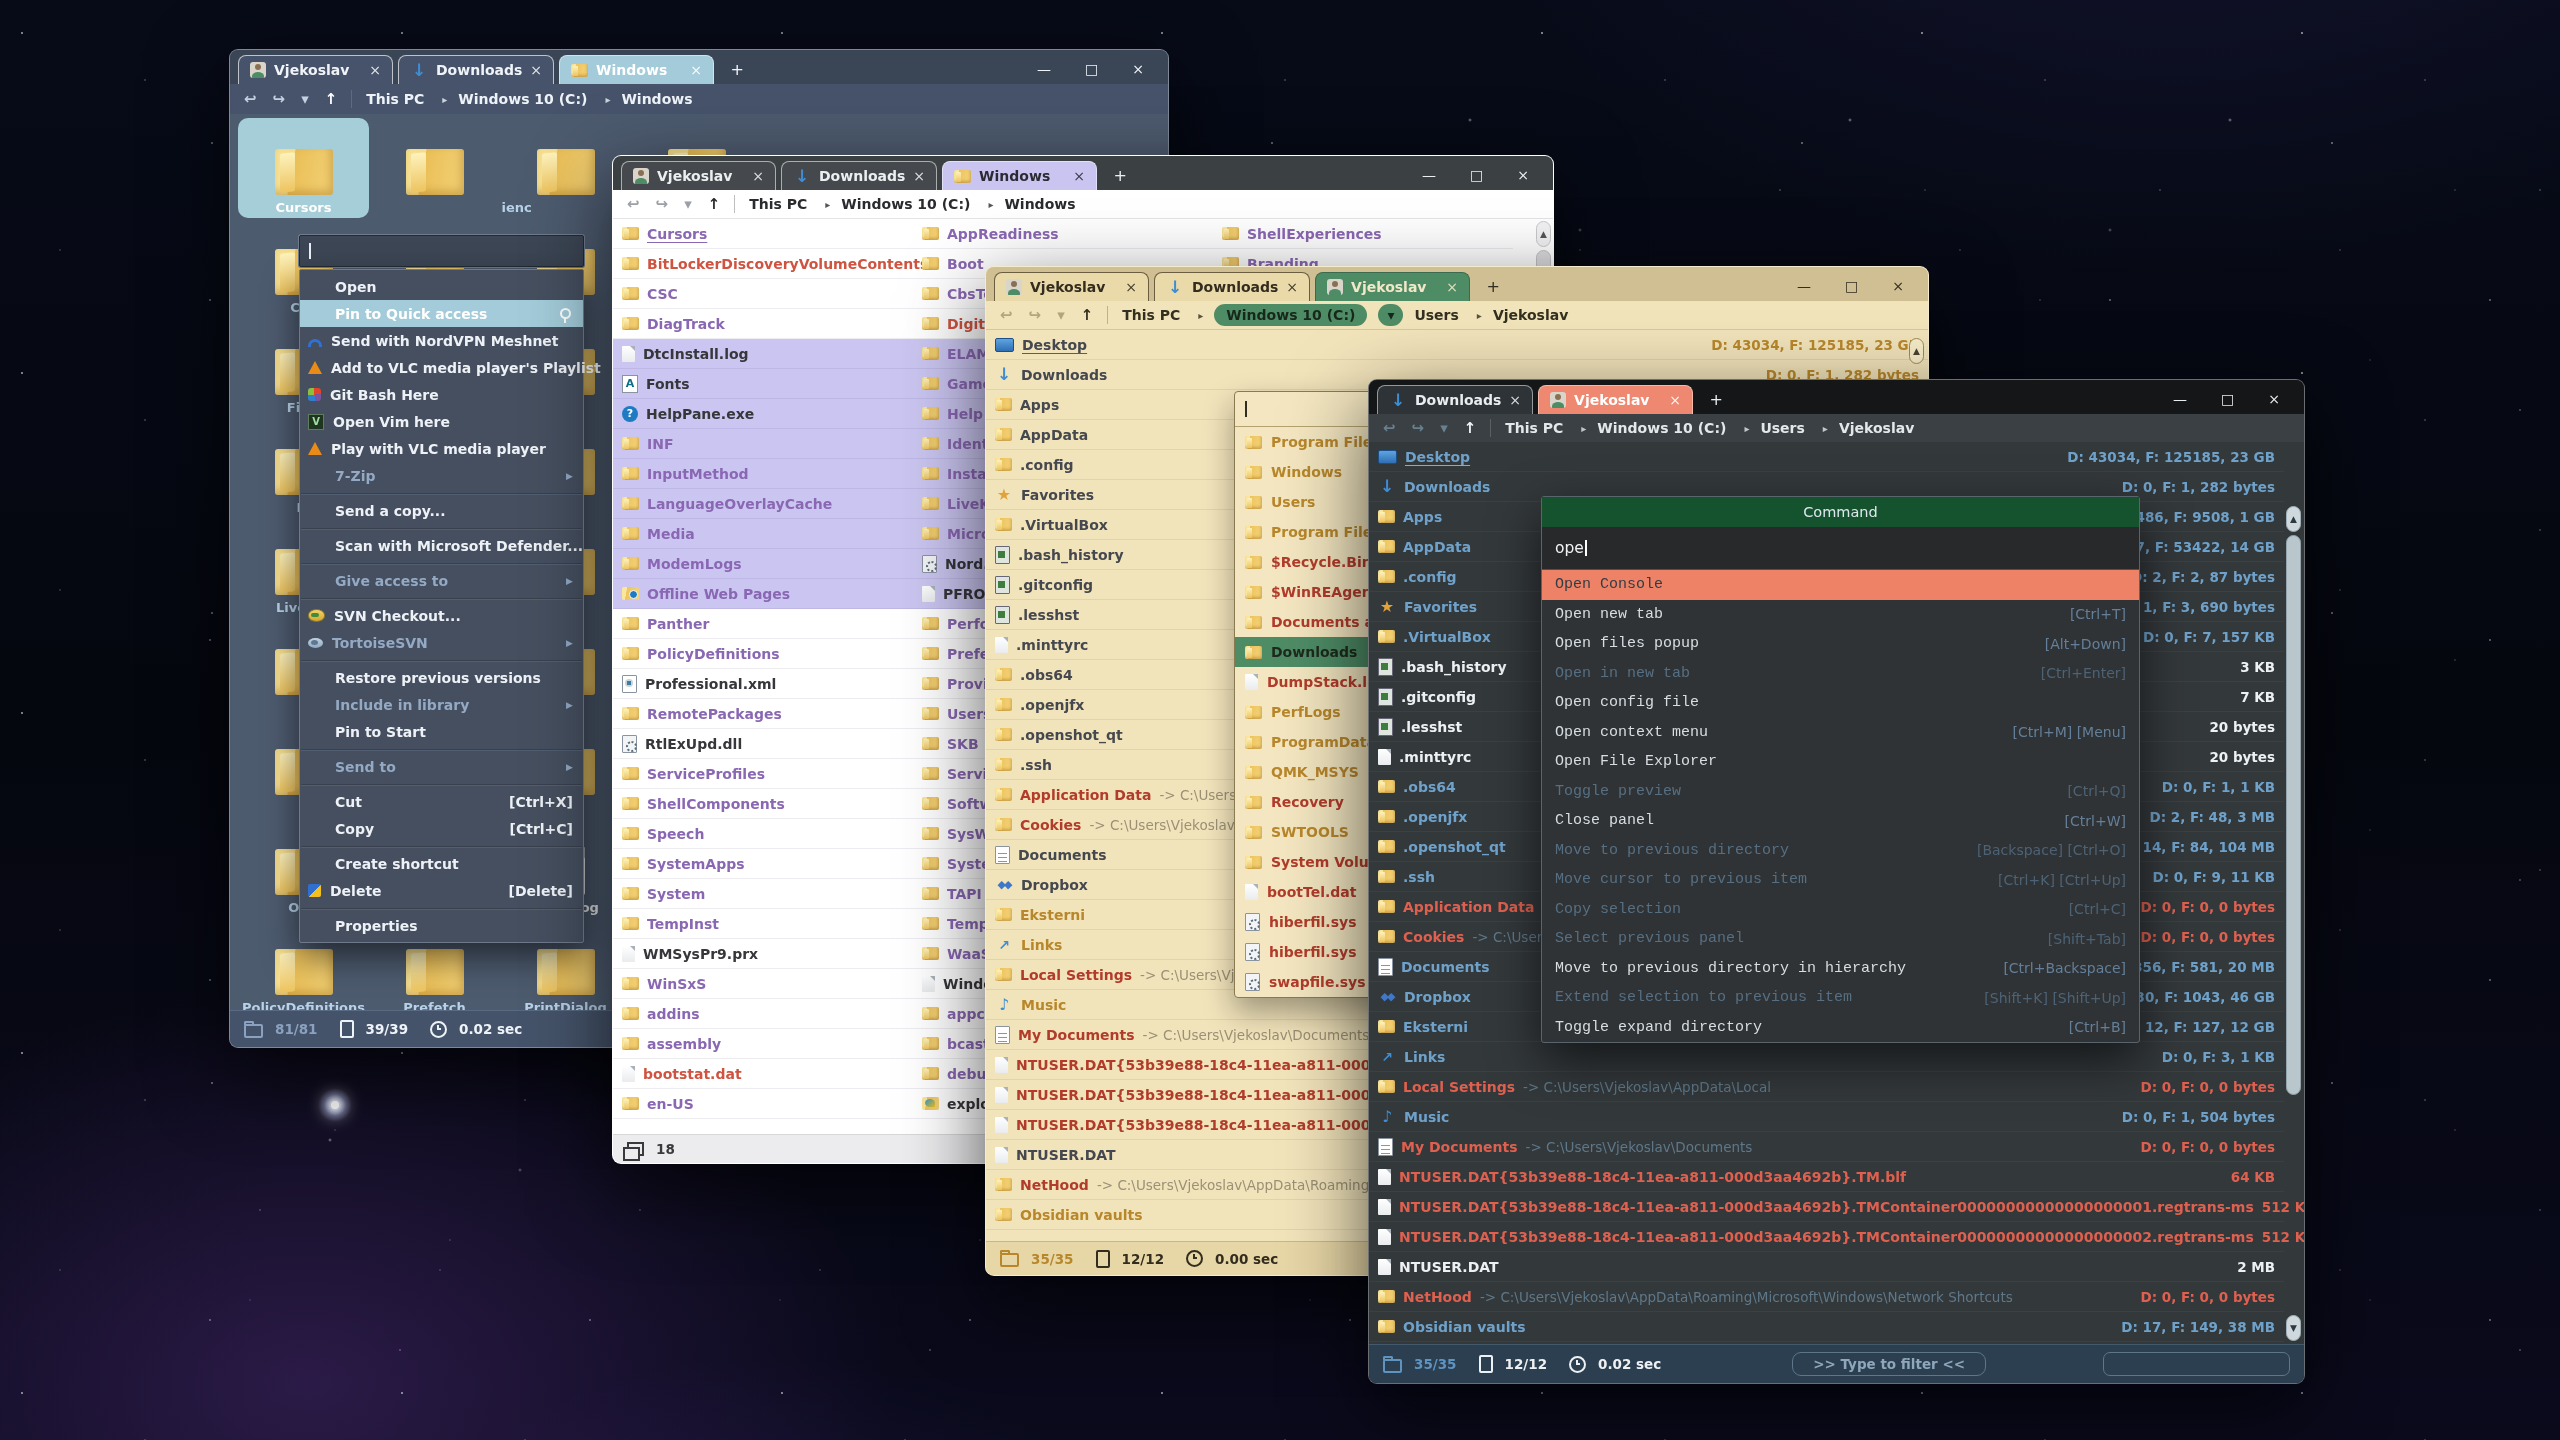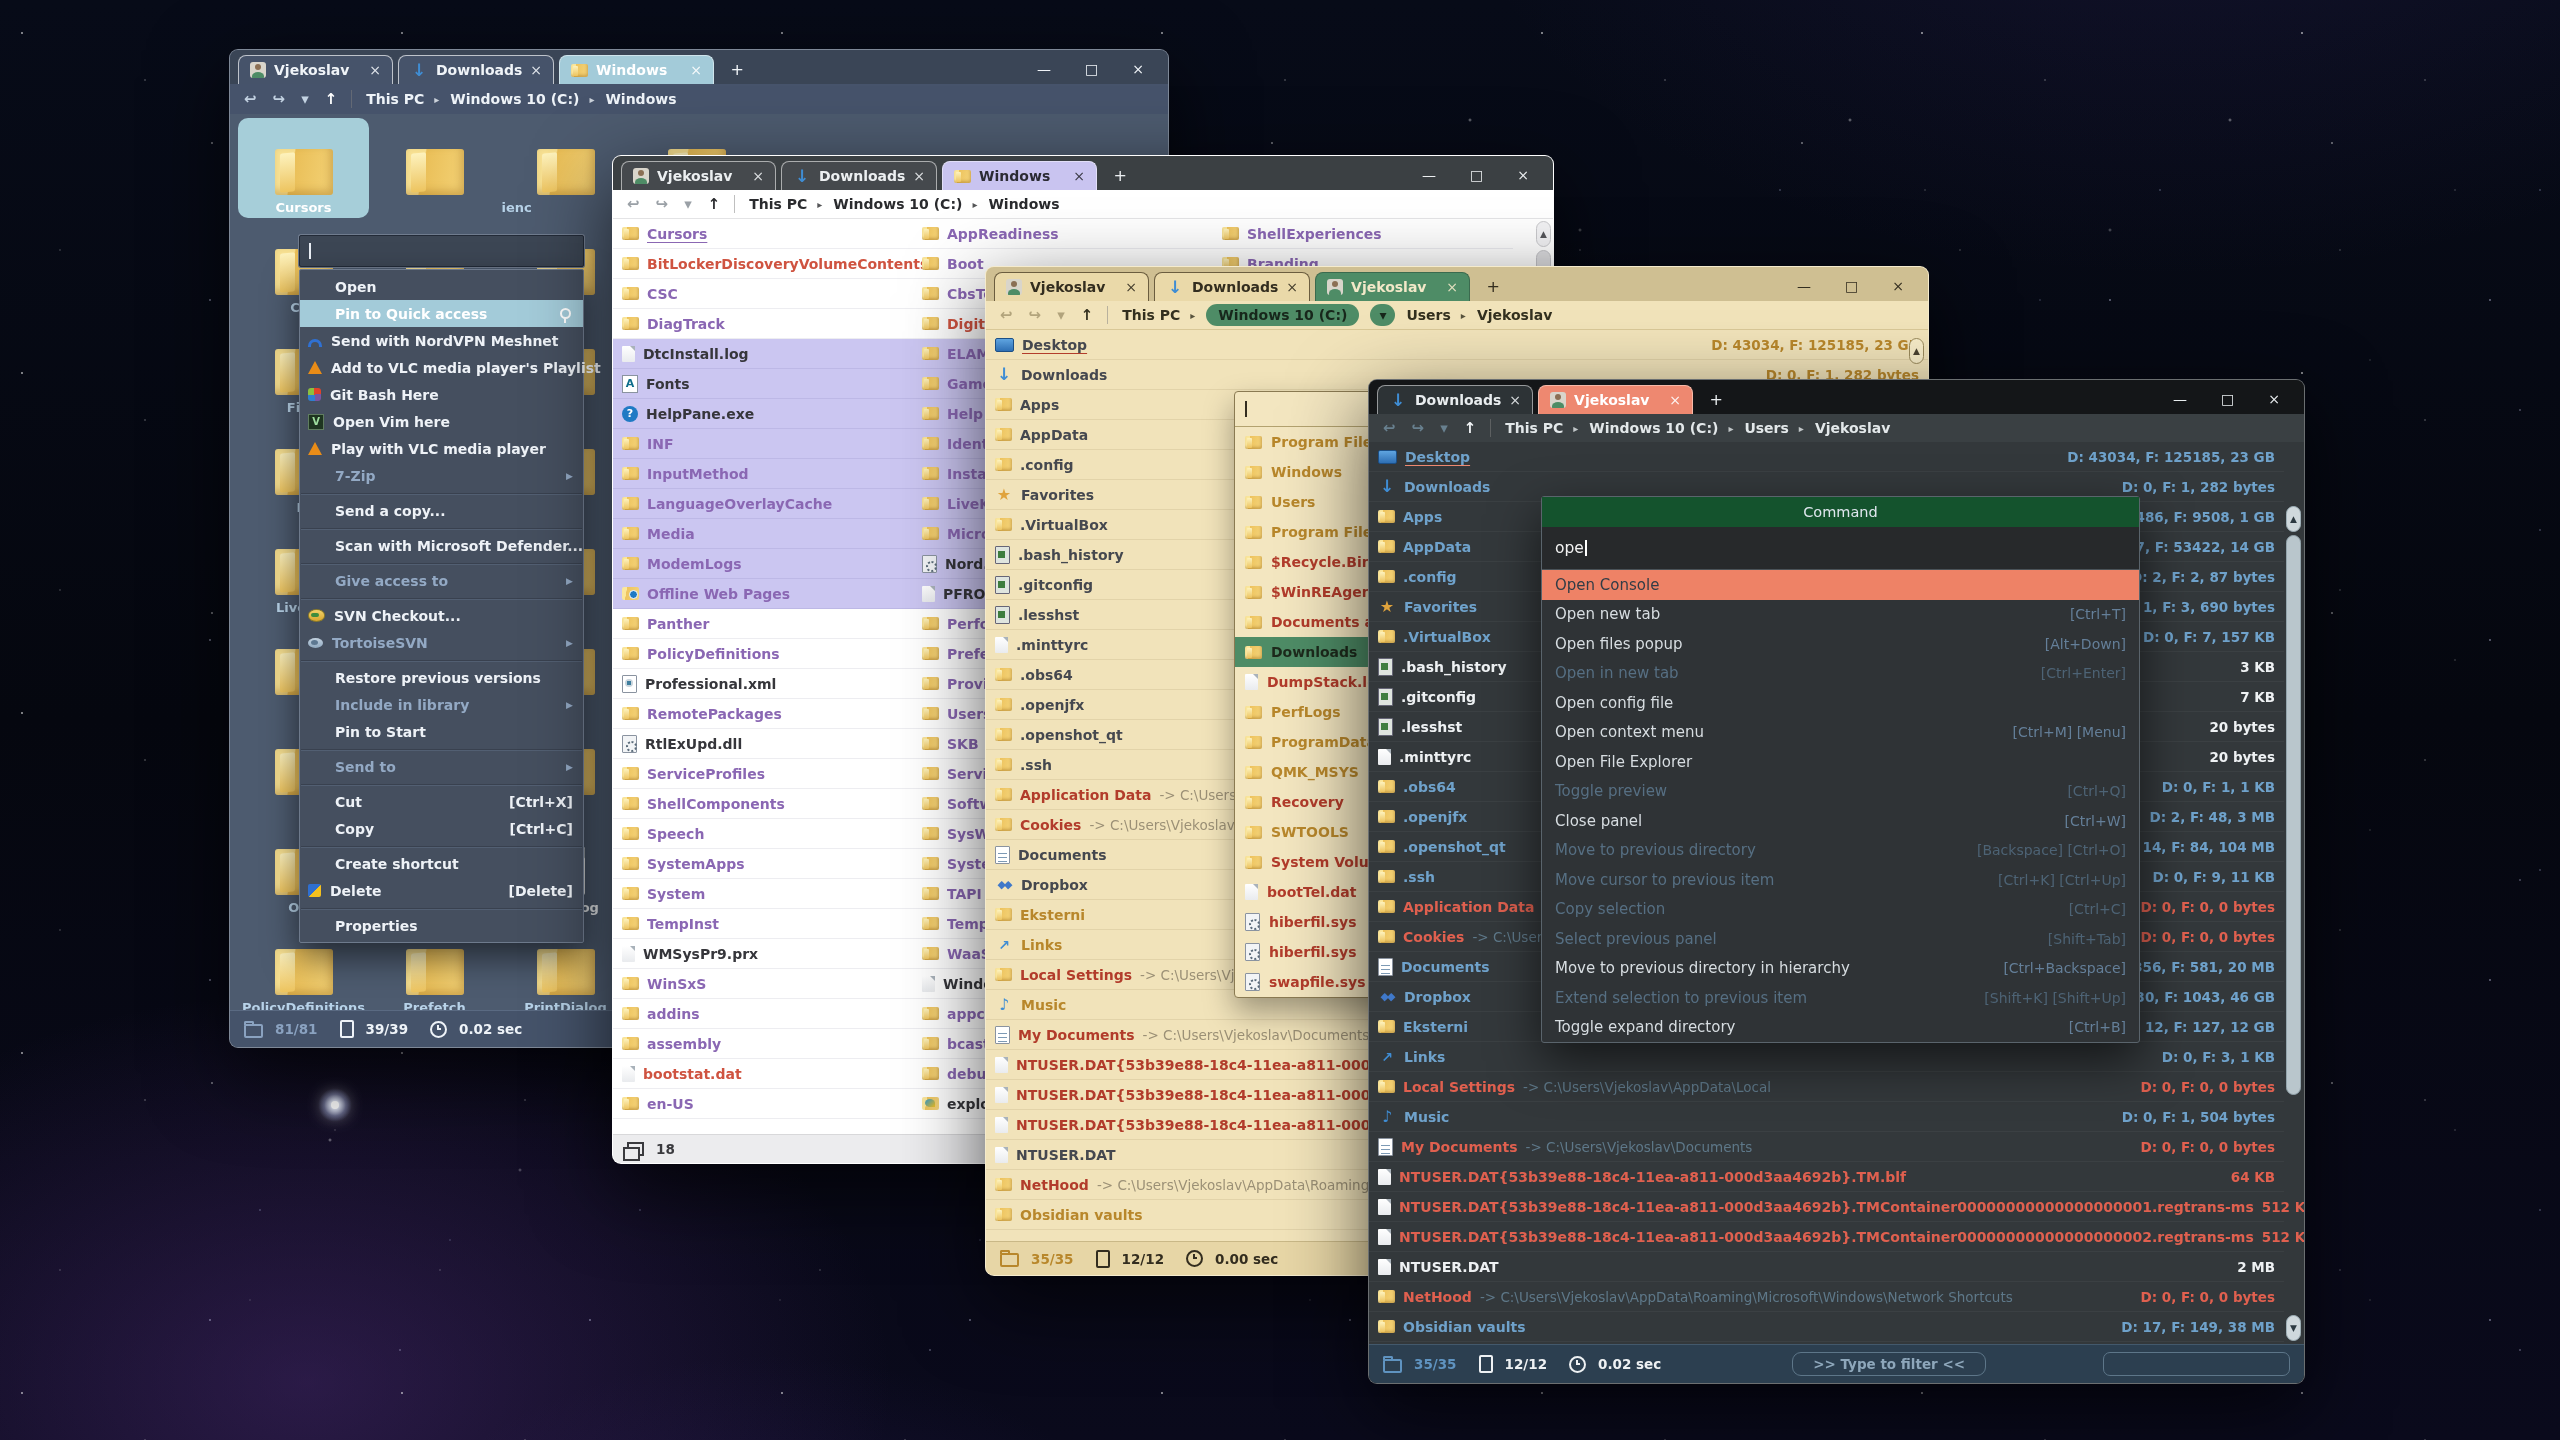--- a/index.html
+++ b/index.html
@@ -32,21 +32,21 @@
   .tab{display:flex;align-items:center;gap:8px;height:29px;padding:0 11px;min-width:155px;box-sizing:border-box;
     border-radius:8px 8px 0 0;border:1px solid rgba(255,255,255,.65);border-bottom:none;cursor:default;}
   .tlabel{flex:1;white-space:nowrap;}
   .tclose{font-weight:400;font-size:14px;opacity:.9;}
   .plus{width:36px;text-align:center;font-weight:400;font-size:16px;align-self:center;}
   .wctrl{margin-left:auto;display:flex;gap:34px;align-self:center;padding-right:16px;font-weight:400;font-size:14px;}
   .toolbar{flex:none;display:flex;align-items:center;gap:14px;padding:0 14px;height:28px;}
   .nav{display:flex;align-items:center;gap:16px;font-size:15px;}
   .tsep{width:1px;height:18px;background:rgba(128,128,128,.5);}
   .crumbs{display:flex;align-items:center;gap:11px;white-space:nowrap;}
-  .crumb{display:flex;align-items:center;gap:10px;text-align:center;}
+  .crumb{display:flex;align-items:center;gap:18px;text-align:center;}
   .csep{font-size:10px;opacity:.8;}
   .body{flex:1;position:relative;overflow:hidden;}
   .statusbar{flex:none;display:flex;align-items:center;gap:8px;padding:0 14px;font-size:13.5px;}
   .sgroup{display:flex;align-items:center;gap:12px;margin-right:14px;}
   .row{height:30px;display:flex;align-items:center;gap:8px;padding:0 9px;box-sizing:border-box;}
   .nm{white-space:nowrap;}
   .tgt{font-weight:400;white-space:nowrap;font-size:13.5px;}
   .tgt::before{content:"->\00a0";}
   .sz{margin-left:auto;white-space:nowrap;font-size:13.5px;}
   .caret{display:inline-block;width:2px;height:16px;vertical-align:-3px;}
@@ -227,21 +227,21 @@
   .w4 .sbarrow{background:#cfd8dc;border-color:#9fb0b8;color:#2d3a42;}
   .w4 .sbthumb{background:#b9c6cc;border-color:#93a4ac;height:560px;}
   .w4 .sbbottom{position:absolute;bottom:0;}
 
   
   .palette{position:absolute;left:172px;top:54px;width:597px;background:#2f3336;border:1px solid #5a646c;border-radius:3px;box-shadow:0 18px 50px rgba(0,0,0,.6);z-index:10;font-weight:400;}
   .pal-title{height:30px;background:#14532d;color:#dfe7ee;display:flex;align-items:center;justify-content:center;font-size:14.5px;}
   .pal-input{height:42px;background:#27292b;border-bottom:1px solid #4a5258;display:flex;align-items:center;padding:0 13px;font-size:15.5px;color:#f2f2f2;}
   .pal-input .caret{background:#fff;margin-left:1px;}
   .pal-row{height:29.5px;display:flex;align-items:center;padding:0 13px;color:#d7dde1;font-size:15px;}
-  .pal-row .pl{flex:1;white-space:nowrap;}
+  .pal-row .pl{flex:1;white-space:nowrap;font-family:Liberation Mono, monospace;}
   .pal-row .psc{color:#647f99;font-size:14px;white-space:nowrap;}
   .pal-row.dim{color:#566f83;}
   .pal-row.dim .psc{color:#4d6375;}
   .pal-row.hl{background:#ee8266;color:#313c46;}
 </style>
 </head>
 <body>
 
 <div class="stage">
   <div class="starlayer"></div>

